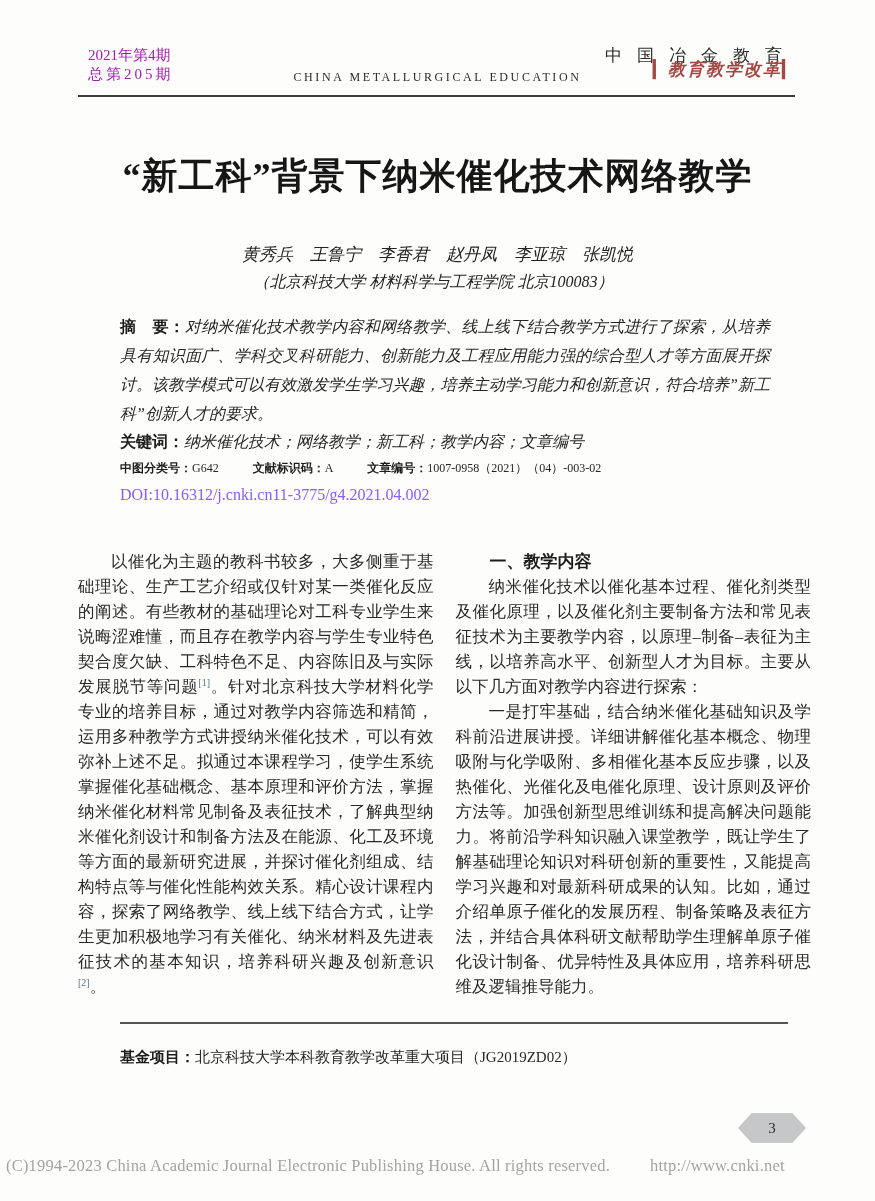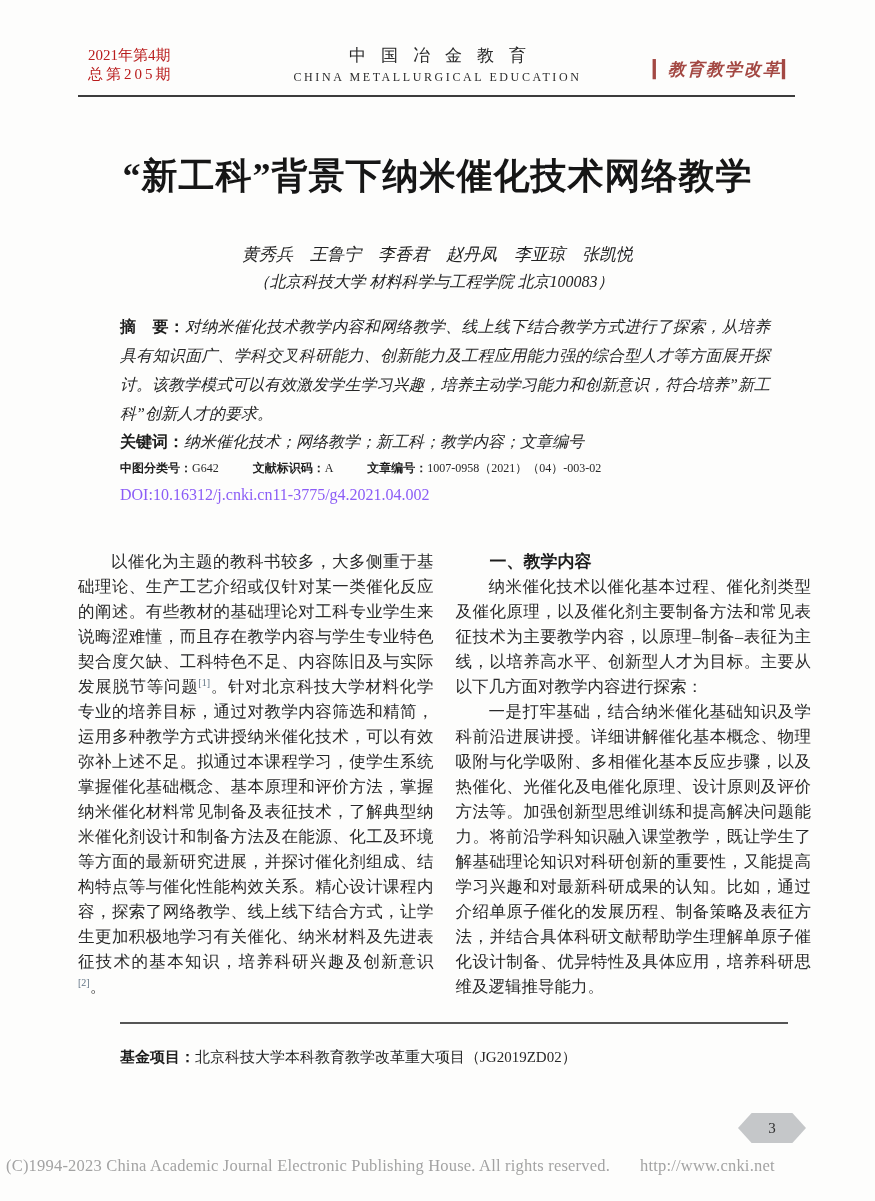--- a/index.html
+++ b/index.html
@@ -7,24 +7,24 @@
     width:875px;height:1201px;position:relative;overflow:hidden;
     background:#fdfdfc;
     font-family:"Liberation Serif","DejaVu Serif",serif;
     color:#242424;
     -webkit-font-smoothing:antialiased;
   }
   .page{position:absolute;inset:0;}
 
   
   .hdr{position:absolute;top:44px;left:78px;right:78px;height:48px;}
-  .hdr-left{position:absolute;left:10px;top:2px;font-size:15px;line-height:19px;color:#b91c1c;}
+  .hdr-left{position:absolute;left:10px;top:2px;font-size:15px;line-height:19px;color:#a21caf;}
   .hdr-left .l2{letter-spacing:3px;}
   .hdr-center{position:absolute;left:0;right:0;top:0;text-align:center;}
-  .hdr-center .cn{font-size:17px;letter-spacing:15px;padding-left:15px;color:#2b2b2b;}
+  .hdr-center .cn{font-size:17px;letter-spacing:15px;padding-left:15px;color:#2b2b2b;text-align:right;}
   .hdr-center .en{font-size:12px;letter-spacing:2.6px;margin-top:3px;color:#2b2b2b;font-family:"Liberation Serif",serif;}
   .hdr-right{position:absolute;right:0;top:14px;font-size:17px;font-weight:700;font-style:italic;letter-spacing:2px;font-family:"Liberation Sans","DejaVu Sans",sans-serif;}
   .hdr-rule{position:absolute;top:95px;left:78px;width:717px;border-top:2px solid #3c3c3c;}
 
   
   .title{position:absolute;top:152px;left:60px;right:60px;text-align:center;
          font-size:36px;font-weight:700;letter-spacing:1px;color:#161616;}
   .authors{position:absolute;top:243px;left:60px;right:60px;text-align:center;
            font-size:17px;font-style:italic;color:#222;}
   .affiliation{position:absolute;top:272px;left:60px;right:68px;text-align:center;
@@ -52,21 +52,21 @@
   .fund-rule{position:absolute;top:1022px;left:120px;width:668px;border-top:2px solid #555;}
   .fund{position:absolute;top:1048px;left:120px;font-size:15px;color:#262626;}
 
   
   .page-tab{position:absolute;left:738px;top:1113px;width:68px;height:30px;
     background:#c5c7c9;color:#303030;font-size:15px;text-align:center;line-height:30px;
     clip-path:polygon(0 50%,20% 0,80% 0,100% 50%,80% 100%,20% 100%);}
 
   
   .copyright{position:absolute;left:6px;top:1156px;font-size:16.5px;color:#a3a3a3;letter-spacing:.2px;white-space:nowrap;}
-  .copyright .url{margin-left:30px;}
+  .copyright .url{margin-left:40px;}
 </style>
 </head>
 <body>
 
 <div class="page">
 
   <div class="hdr">
     <div class="hdr-left">
       <div class="l1">2021年第4期</div>
       <div class="l2">总第205期</div>

